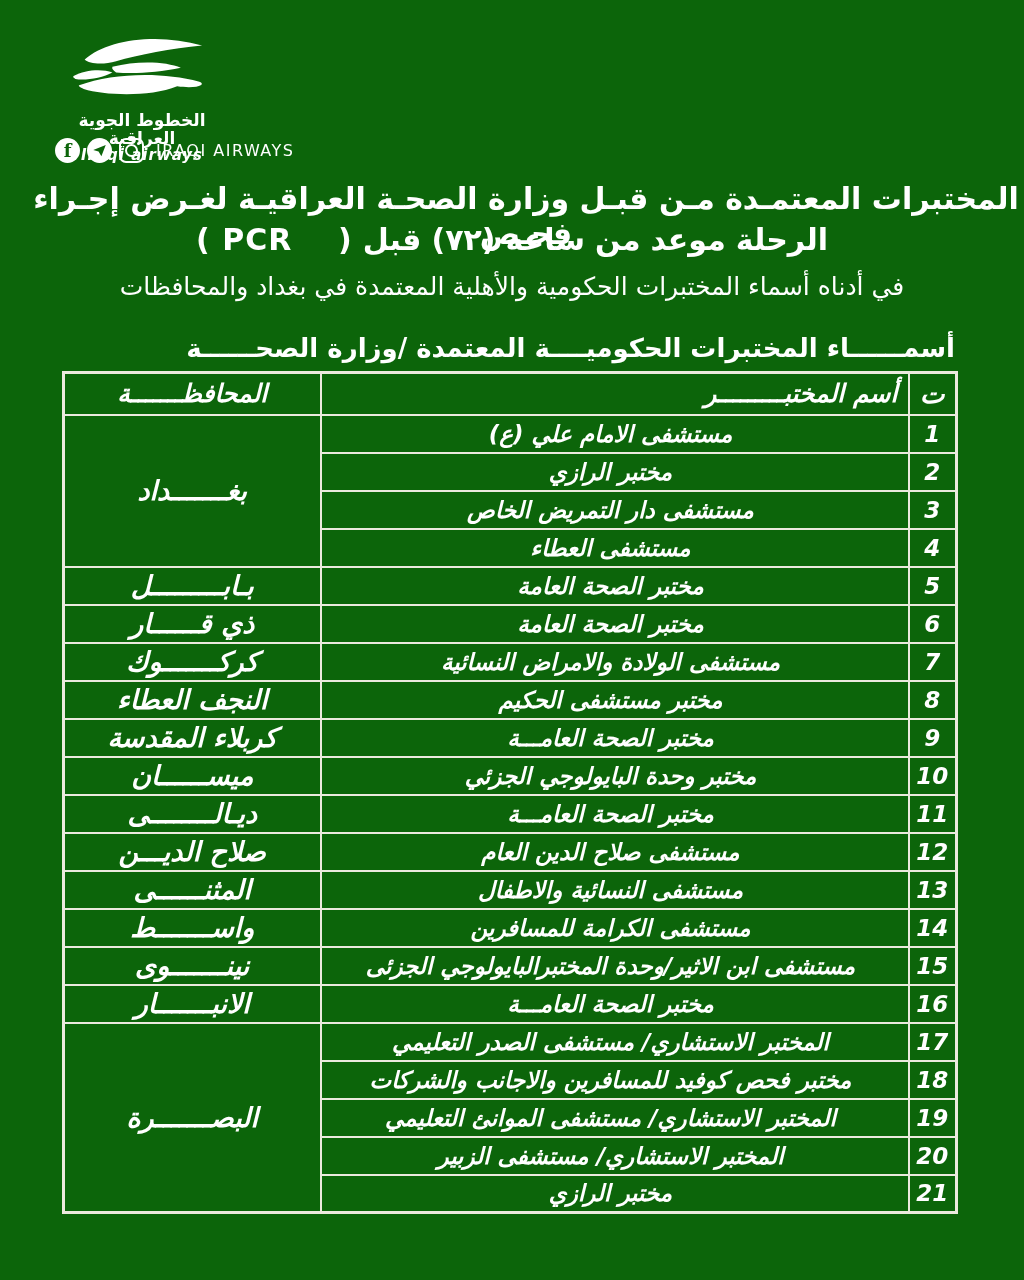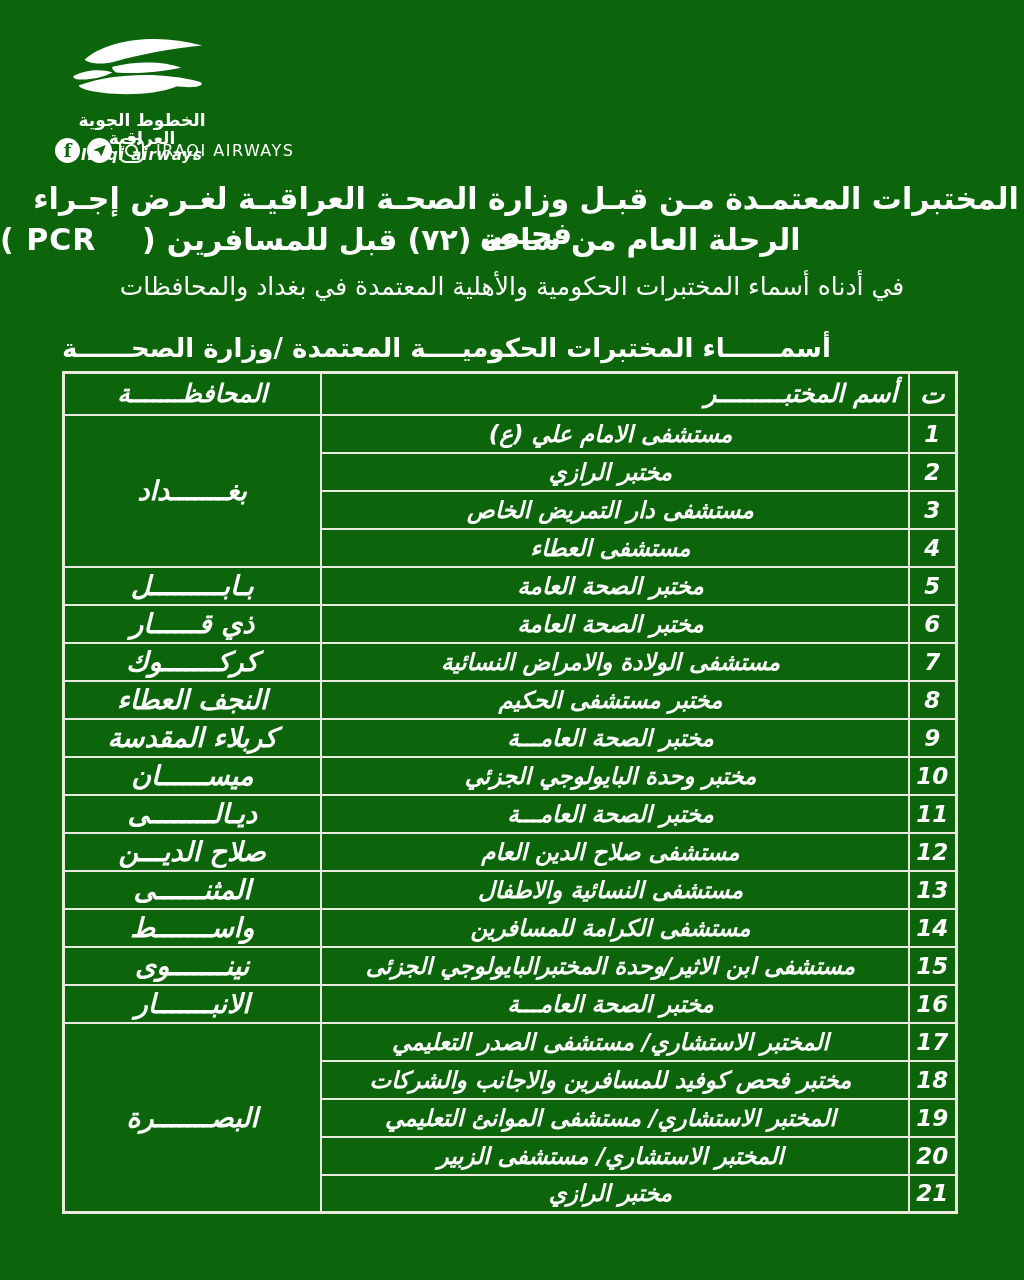--- a/index.html
+++ b/index.html
@@ -23,28 +23,28 @@
   .tg-svg{width:15px;height:15px;}
   .tg-svg path{fill:var(--bg,#0c650a);}
   .ig{width:21px;height:21px;border:2px solid #ffffff;border-radius:7px;background:transparent;position:relative;}
   .ig .lens{position:absolute;left:4px;top:4px;width:9px;height:9px;border:2px solid #ffffff;border-radius:50%;}
   .ig .dot{position:absolute;right:2px;top:2px;width:3px;height:3px;border-radius:50%;background:#ffffff;}
   .social-label{font-size:16px;letter-spacing:1.5px;margin-left:5px;}
   
   .title1{position:absolute;top:181px;left:14px;width:100%;text-align:center;
           font-size:30px;font-weight:bold;direction:rtl;}
   .title2{position:absolute;top:222px;left:0;width:100%;
-          display:flex;align-items:baseline;gap:10px;
+          display:flex;justify-content:center;align-items:baseline;gap:10px;
           font-size:30px;font-weight:bold;direction:ltr;}
   .title2 .w{direction:rtl;unicode-bidi:isolate;}
   .title2 .latin{direction:ltr;white-space:pre;letter-spacing:1px;}
   .subtitle{position:absolute;top:272px;left:0;width:100%;text-align:center;
             font-size:25px;font-weight:normal;direction:rtl;}
   
-  .table-title{position:absolute;top:333px;left:62px;width:893px;text-align:left;
+  .table-title{position:absolute;top:333px;left:62px;width:893px;text-align:right;
                font-size:26px;font-weight:bold;direction:rtl;}
   table.labs{position:absolute;top:371px;left:62px;width:893px;
              border-collapse:collapse;table-layout:fixed;direction:rtl;
              border:3px solid var(--border,#eceade);}
   table.labs col.c-no{width:48px;}
   table.labs col.c-lab{width:588px;}
   table.labs col.c-gov{width:257px;}
   table.labs th,table.labs td{
     border:2px solid var(--border,#eceade);
     color:var(--fg,#ffffff);
@@ -87,26 +87,25 @@
     <div class="ig">
       <span class="lens"></span>
       <span class="dot"></span>
     </div>
     <div class="social-label">IRAQI AIRWAYS</div>
   </div>
 
   <div class="title1">المختبرات المعتمـدة مـن قبـل وزارة الصحـة العراقيـة لغـرض إجـراء فحـص</div>
   <div class="title2">
       <span class="w latin">( PCR    )</span>
-      <span class="w">للمسافرين</span>
       <span class="w">قبل</span>
       <span class="w">(٧٢)</span>
       <span class="w">ساعة</span>
       <span class="w">من</span>
-      <span class="w">العام</span>
+      <span class="w">موعد</span>
       <span class="w">الرحلة</span>
     </div>
   <div class="subtitle">في أدناه أسماء المختبرات الحكومية والأهلية  المعتمدة في بغداد والمحافظات</div>
 
   <div class="table-title">أسمــــــاء المختبرات الحكوميــــة المعتمدة /وزارة الصحــــــة</div>
 
   <table class="labs">
     <colgroup>
         <col class="c-no">
         <col class="c-lab">

